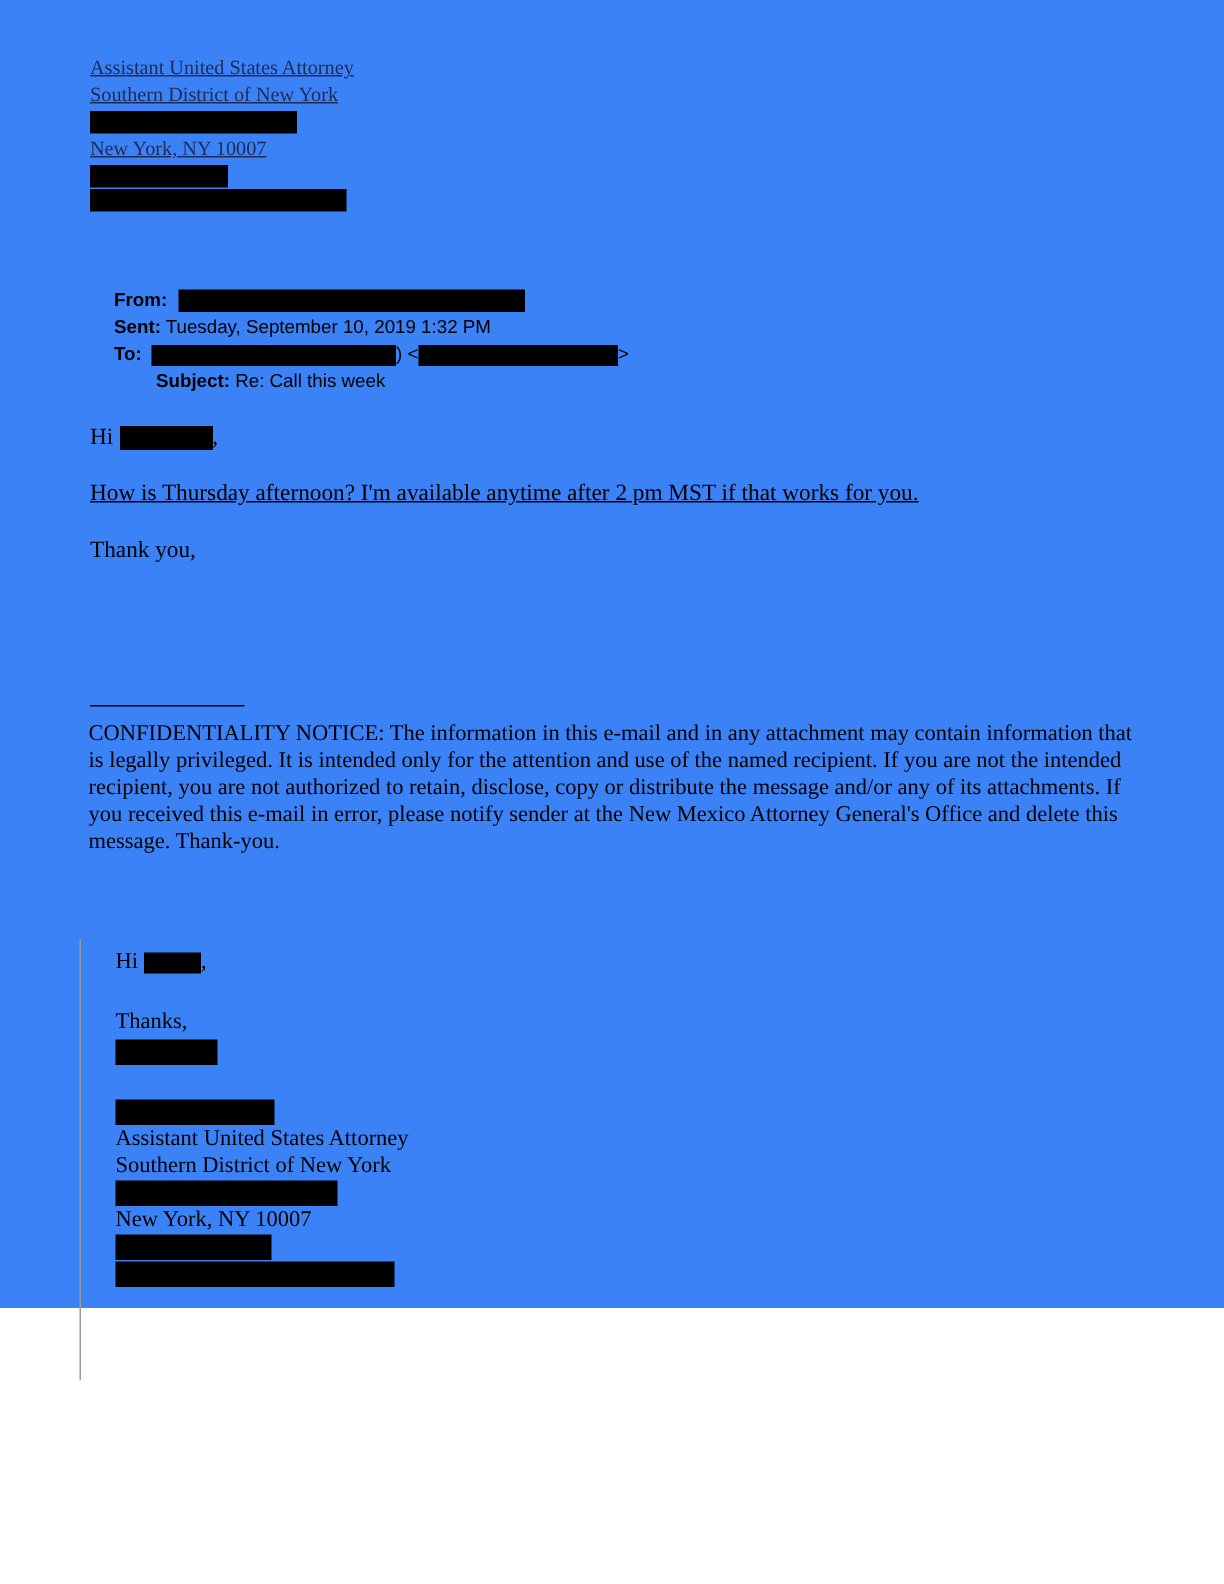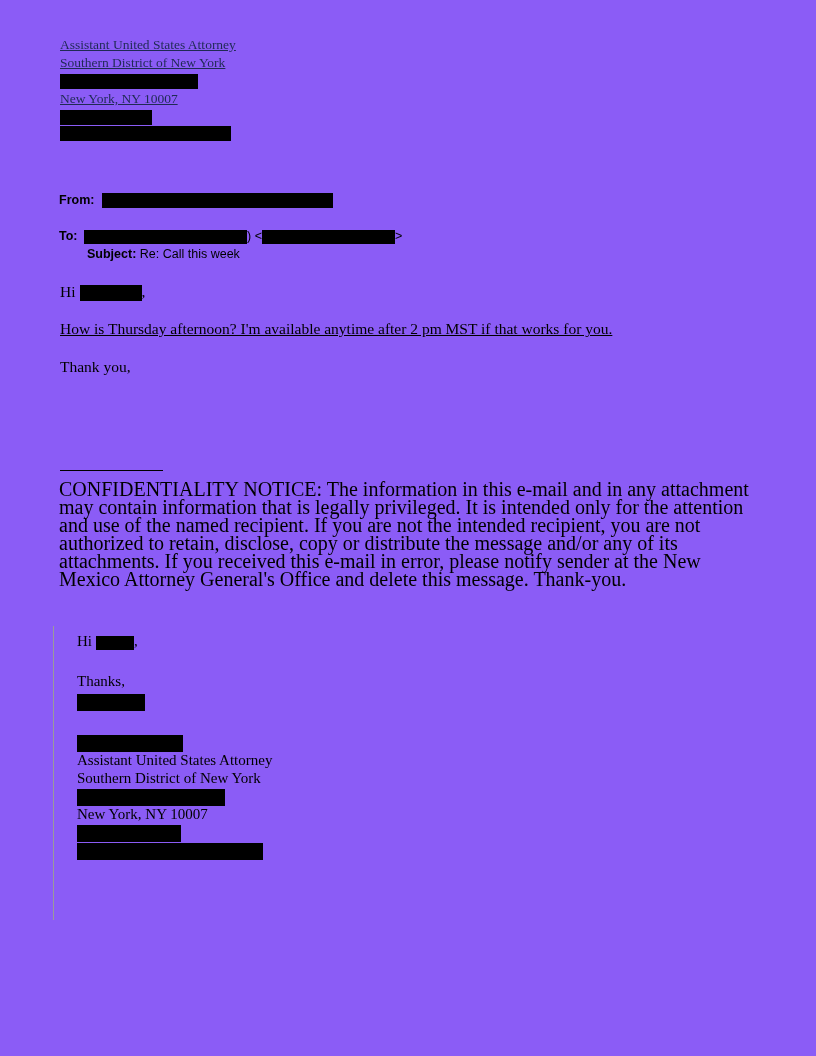--- a/index.html
+++ b/index.html
@@ -11,22 +11,22 @@
     width: 816px;
     height: 1056px;
     position: relative;
     font-family: "Liberation Serif", serif;
     color: #000000;
     overflow: hidden;
   }
   .page {
     position: relative;
     width: 816px;
-    height: 1056px;
-    background: #8b5cf6;
+    height: 872px;
+    background: #3b82f6;
   }
   
   .redact {
     display: inline-block;
     background: #000000;
     vertical-align: middle;
     height: 14px;
   }
 
   
@@ -44,21 +44,21 @@
     text-decoration: underline;
     display: inline-block;
   }
   .letterhead .row {
     height: 18px;
   }
 
   
   .hdr {
     position: absolute;
-    left: 59px;
+    left: 76px;
     font-family: "Liberation Sans", sans-serif;
     font-size: 12.5px;
     line-height: 16px;
     color: #000;
     white-space: nowrap;
   }
   .hdr b {
     font-weight: bold;
   }
   .hdr-from { top: 192px; }
@@ -86,21 +86,21 @@
     width: 103px;
     border-top: 1px solid #000;
   }
 
   .confidentiality {
     position: absolute;
     left: 59px;
     top: 480px;
     width: 698px;
     font-family: "Liberation Serif", serif;
-    font-size: 20px;
+    font-size: 15px;
     line-height: 18px;
     text-align: left;
   }
 
   .on-sun {
     position: absolute;
     left: 60px;
     top: 607px;
     font-family: "Liberation Serif", serif;
     font-size: 15.5px;
@@ -162,20 +162,24 @@
     <div class="row" style="height:16px;">
       <span class="redact" style="width:171px;height:15px;"></span>
     </div>
   </div>
 
   <div class="hdr hdr-from">
     <b>From:</b>
     <span class="redact" style="width:231px;height:15px;margin-left:4px;"></span>
   </div>
 
+  <div class="hdr hdr-sent">
+    <b>Sent:</b>
+    <span>Tuesday, September 10, 2019 1:32 PM</span>
+  </div>
 
   <div class="hdr hdr-to">
     <b>To:</b>
     <span class="redact" style="width:163px;height:14px;margin-left:3px;"></span><span>)</span>
     <span>&lt;</span><span class="redact" style="width:133px;height:14px;"></span><span>&gt;</span>
   </div>
 
   <div class="hdr hdr-subj">
     <b>Subject:</b>
     <span>Re: Call this week</span>

